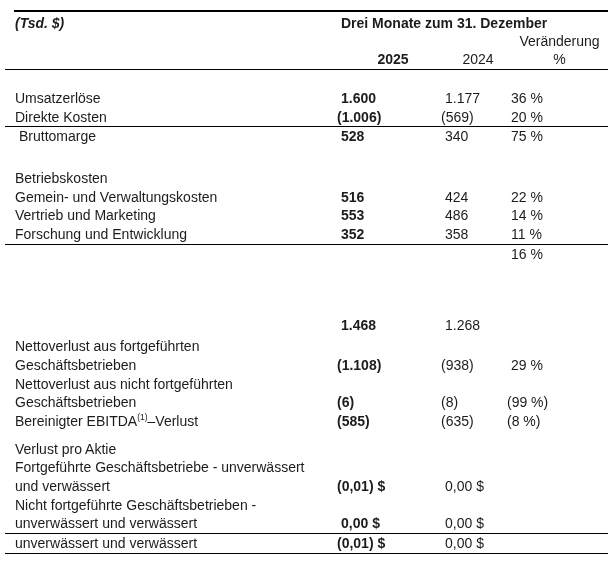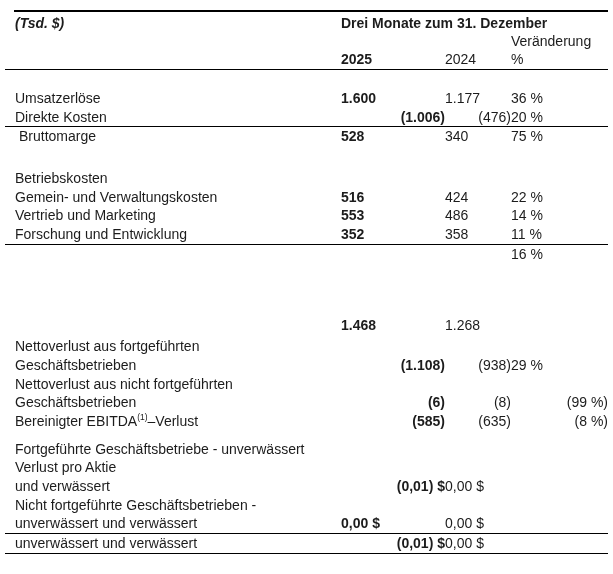--- a/index.html
+++ b/index.html
@@ -7,31 +7,31 @@
     width: 613px; height: 574px; overflow: hidden;
     font-family: "Liberation Sans", "DejaVu Sans", sans-serif;
     font-size: 14px; color: #1c1c1c;
     -webkit-font-smoothing: antialiased;
   }
   .sheet { position: relative; width: 613px; height: 574px; padding-top: 10px; box-sizing: border-box; }
   .table { margin-left: 5px; width: 603px; }
   .rule-top { border-top: 2px solid #000; margin-left: 9px; height: 0; }
   .hrow, .trow { display: grid; grid-template-columns: 336px 104px 66px 97px; }
   .h1 { height: 18px; line-height: 18px; margin-top: 2px; }
-  .h2 { height: 18px; line-height: 18px; }
-  .h3 { height: 19px; line-height: 19px; }
+  .h2 { height: 18px; line-height: 18px; text-align: center; }
+  .h3 { height: 19px; line-height: 19px; text-align: center; }
   .trow { height: 18.7px; line-height: 18.7px; }
   .cell { white-space: nowrap; overflow: visible; }
   .cell.label { padding-left: 10px; }
   .cell.label.indent { padding-left: 14px; }
   .span3 { grid-column: 2 / 5; }
   .bold { font-weight: 700; }
   .bold-italic { font-weight: 700; font-style: italic; }
   .c2025 { font-weight: 700; }
-  .val.paren { text-indent: -4px; text-align: right; }
+  .val.paren { text-indent: -4px; }
   .header-rule-below { border-bottom: 1.5px solid #000; }
   .rule-below { border-bottom: 1.5px solid #000; }
   .spacer { width: 100%; }
   sup.supnote { font-size: 8.5px; vertical-align: super; line-height: 0; letter-spacing: 0; }
 </style>
 </head>
 <body>
 
 <div class="sheet">
   <div class="table">
@@ -62,21 +62,21 @@
     <div>
         <div class="trow">
           <div class="cell label">Umsatzerlöse</div>
           <div class="cell val c2025">1.600</div>
           <div class="cell val c2024">1.177</div>
           <div class="cell val cpct">36 %</div>
         </div>
         <div class="trow rule-below">
           <div class="cell label">Direkte Kosten</div>
           <div class="cell val c2025 paren">(1.006)</div>
-          <div class="cell val c2024 paren">(476)</div>
+          <div class="cell val c2024 paren">(569)</div>
           <div class="cell val cpct">20 %</div>
         </div>
         <div class="trow">
           <div class="cell label indent">Bruttomarge</div>
           <div class="cell val c2025">528</div>
           <div class="cell val c2024">340</div>
           <div class="cell val cpct">75 %</div>
         </div>
         <div class="spacer" style="height: 23px;"></div>
         <div class="trow">
@@ -142,27 +142,27 @@
           <div class="cell val cpct paren">(99 %)</div>
         </div>
         <div class="trow">
           <div class="cell label"><span>Bereinigter EBITDA</span><sup class="supnote">(1)</sup><span>–Verlust</span></div>
           <div class="cell val c2025 paren">(585)</div>
           <div class="cell val c2024 paren">(635)</div>
           <div class="cell val cpct paren">(8 %)</div>
         </div>
         <div class="spacer" style="height: 9px;"></div>
         <div class="trow">
-          <div class="cell label">Fortgeführte Geschäftsbetriebe - unverwässert</div>
+          <div class="cell label">Verlust pro Aktie</div>
           <div class="cell val c2025"></div>
           <div class="cell val c2024"></div>
           <div class="cell val cpct"></div>
         </div>
         <div class="trow">
-          <div class="cell label">Verlust pro Aktie</div>
+          <div class="cell label">Fortgeführte Geschäftsbetriebe - unverwässert</div>
           <div class="cell val c2025"></div>
           <div class="cell val c2024"></div>
           <div class="cell val cpct"></div>
         </div>
         <div class="trow">
           <div class="cell label">und verwässert</div>
           <div class="cell val c2025 paren">(0,01) $</div>
           <div class="cell val c2024">0,00 $</div>
           <div class="cell val cpct"></div>
         </div>

